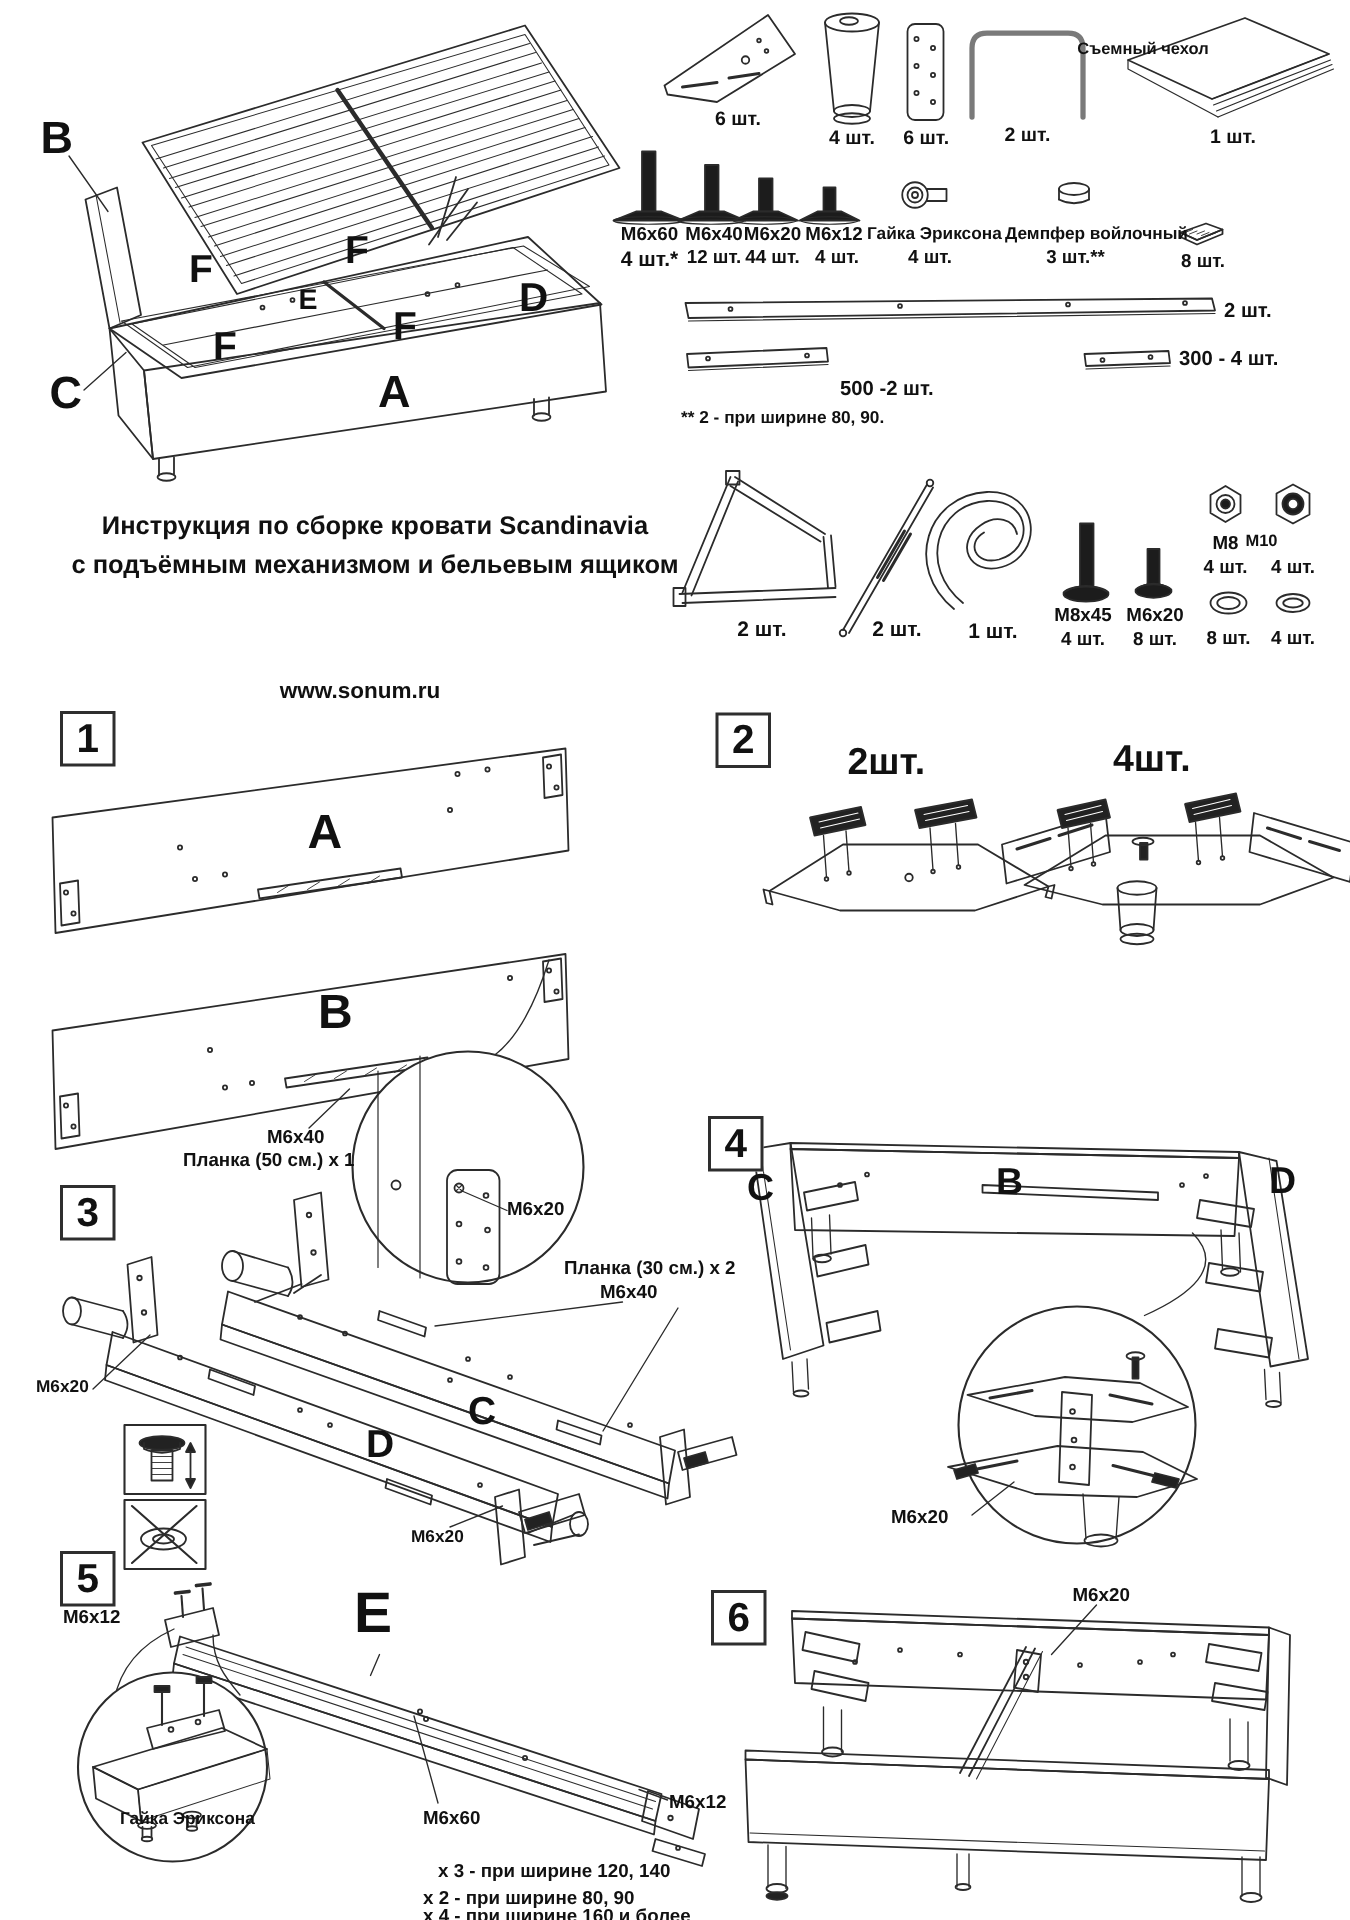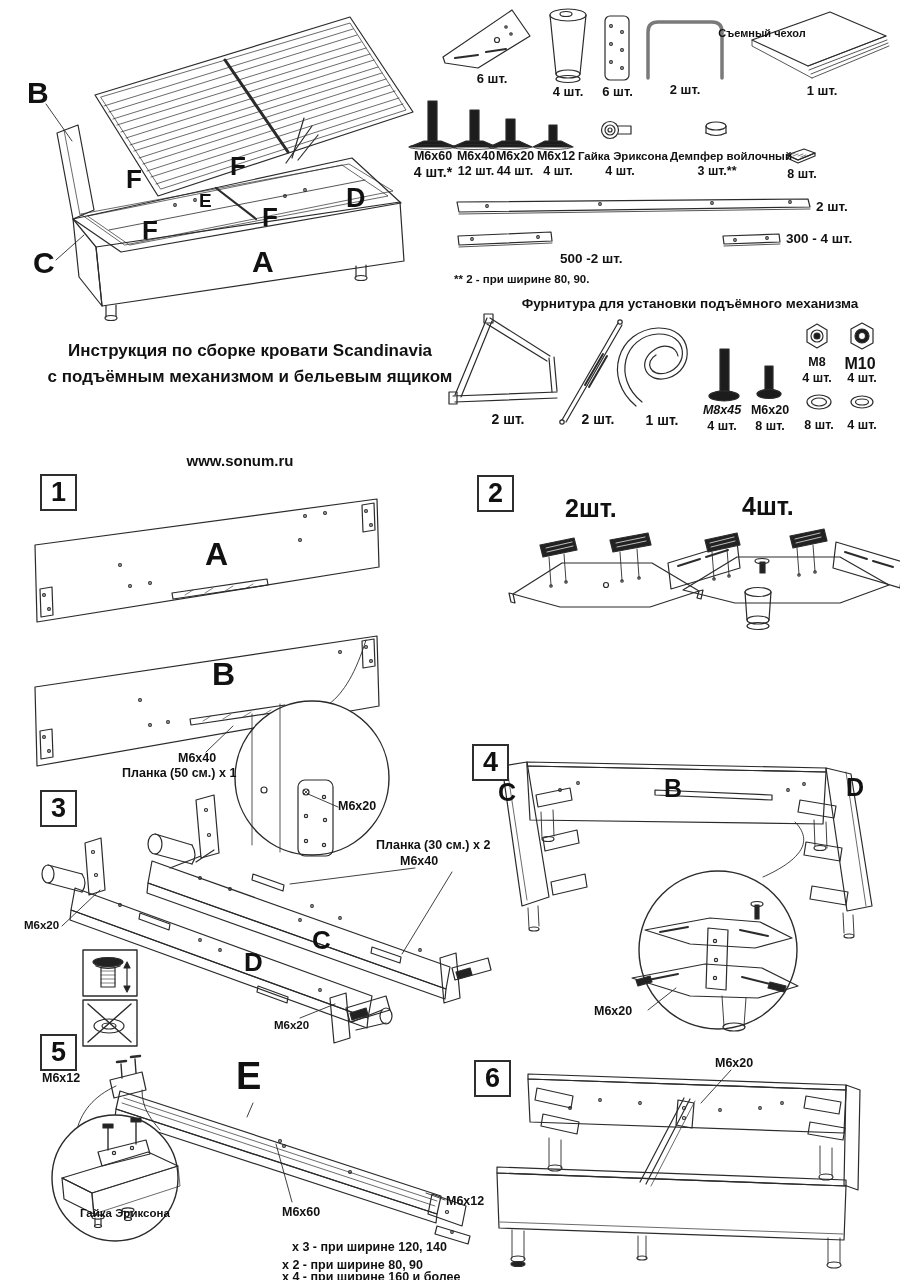--- a/index.html
+++ b/index.html
@@ -546,31 +546,30 @@
 <div class="lbl ctr" style="left:670px; top:150px; width:116px; font-size:11.5px;">Демпфер войлочный</div>
 <div class="lbl ctr" style="left:692px; top:164px; width:50px; font-size:12.5px;">3 шт.**</div>
 <div class="lbl ctr" style="left:781px; top:167px; width:42px; font-size:12.5px;">8 шт.</div>
 
 <div class="lbl" style="left:816px; top:199px; font-size:13.5px;">2 шт.</div>
 <div class="lbl" style="left:560px; top:231px; font-size:13.5px;margin-top:20px;">500 -2 шт.</div>
 <div class="lbl" style="left:786px; top:231px; font-size:13.5px;">300 - 4 шт.</div>
 
 <div class="lbl" style="left:454px; top:273px; font-size:11.5px;">** 2 - при ширине 80, 90.</div>
 
-<div class="lbl ctr" style="left:480px; top:296px; width:420px; font-size:13.5px;">Фурнитура для установки подъёмного механизма</div>
 <div class="lbl ctr" style="left:478px; top:411px; width:60px; font-size:14px;">2 шт.</div>
 <div class="lbl ctr" style="left:570px; top:411px; width:56px; font-size:14px;">2 шт.</div>
 <div class="lbl ctr" style="left:636px; top:412px; width:52px; font-size:14px;">1 шт.</div>
-<div class="lbl ctr" style="left:697px; top:403px; width:50px; font-size:12.5px;font-style:italic;">М8х45</div>
+<div class="lbl ctr" style="left:697px; top:403px; width:50px; font-size:12.5px;">М8х45</div>
 <div class="lbl ctr" style="left:700px; top:419px; width:44px; font-size:12.5px;">4 шт.</div>
 <div class="lbl ctr" style="left:746px; top:403px; width:48px; font-size:12.5px;">М6х20</div>
 <div class="lbl ctr" style="left:749px; top:419px; width:42px; font-size:12.5px;">8 шт.</div>
 <div class="lbl ctr" style="left:803px; top:355px; width:28px; font-size:12.5px;">М8</div>
 <div class="lbl ctr" style="left:797px; top:371px; width:40px; font-size:12.5px;">4 шт.</div>
-<div class="lbl ctr" style="left:843px; top:355px; width:34px; font-size:16px;">М10</div>
+<div class="lbl ctr" style="left:824px; top:355px; width:34px; font-size:11px;">М10</div>
 <div class="lbl ctr" style="left:842px; top:371px; width:40px; font-size:12.5px;">4 шт.</div>
 <div class="lbl ctr" style="left:799px; top:418px; width:40px; font-size:12.5px;">8 шт.</div>
 <div class="lbl ctr" style="left:842px; top:418px; width:40px; font-size:12.5px;">4 шт.</div>
 
 <div class="numbox" style="left:40px; top:474px;">1</div>
 <div class="numbox" style="left:477px; top:475px;">2</div>
 <div class="numbox" style="left:40px; top:790px;">3</div>
 <div class="numbox" style="left:472px; top:744px;">4</div>
 <div class="numbox" style="left:40px; top:1034px;">5</div>
 <div class="numbox" style="left:474px; top:1060px;">6</div>

